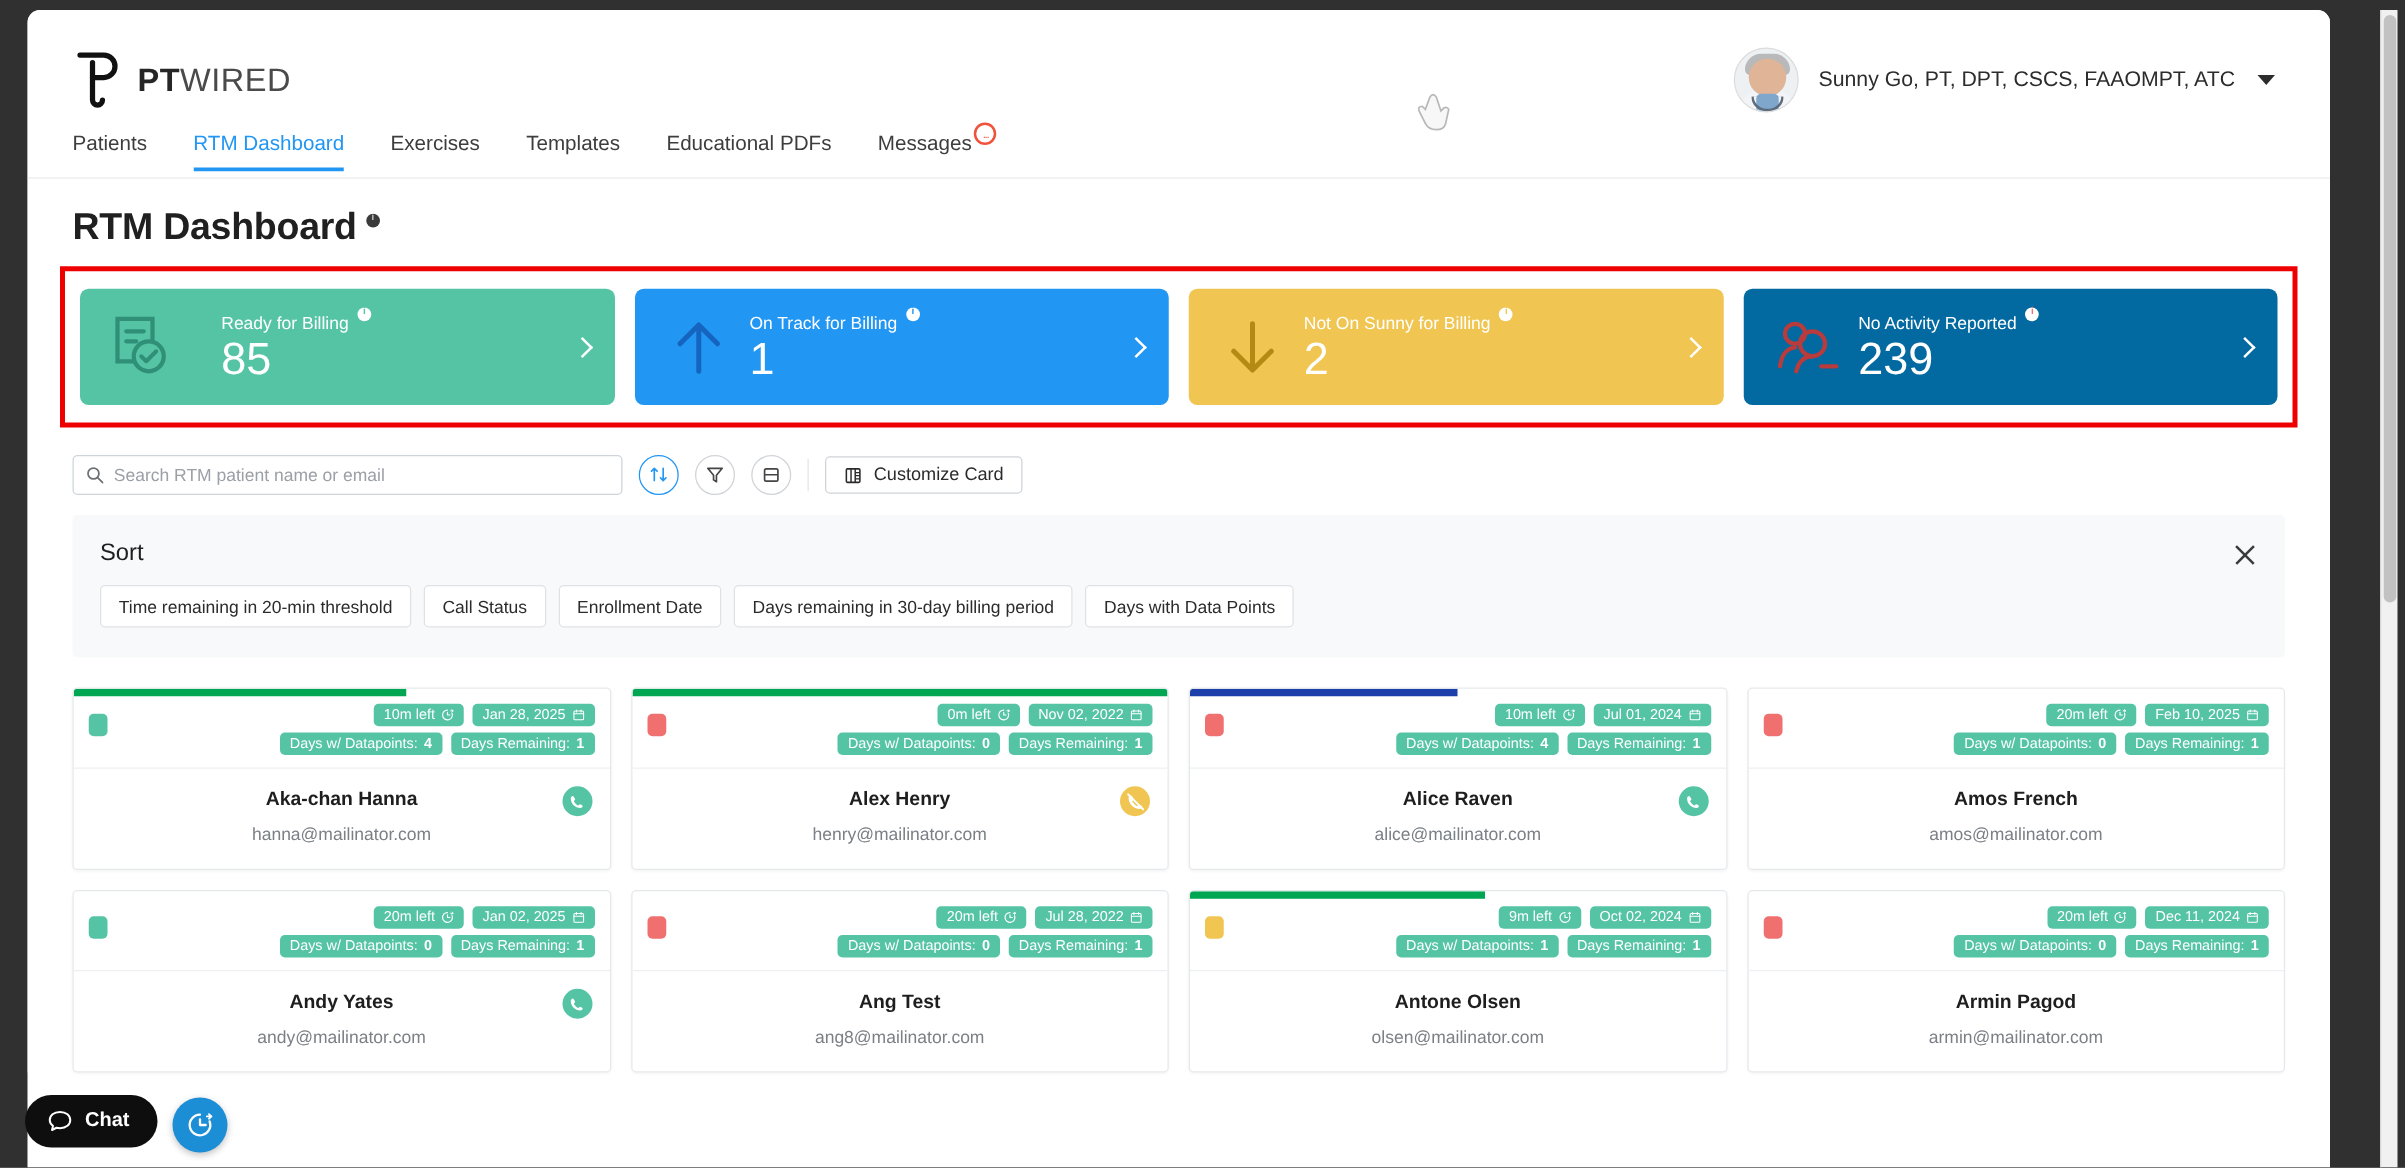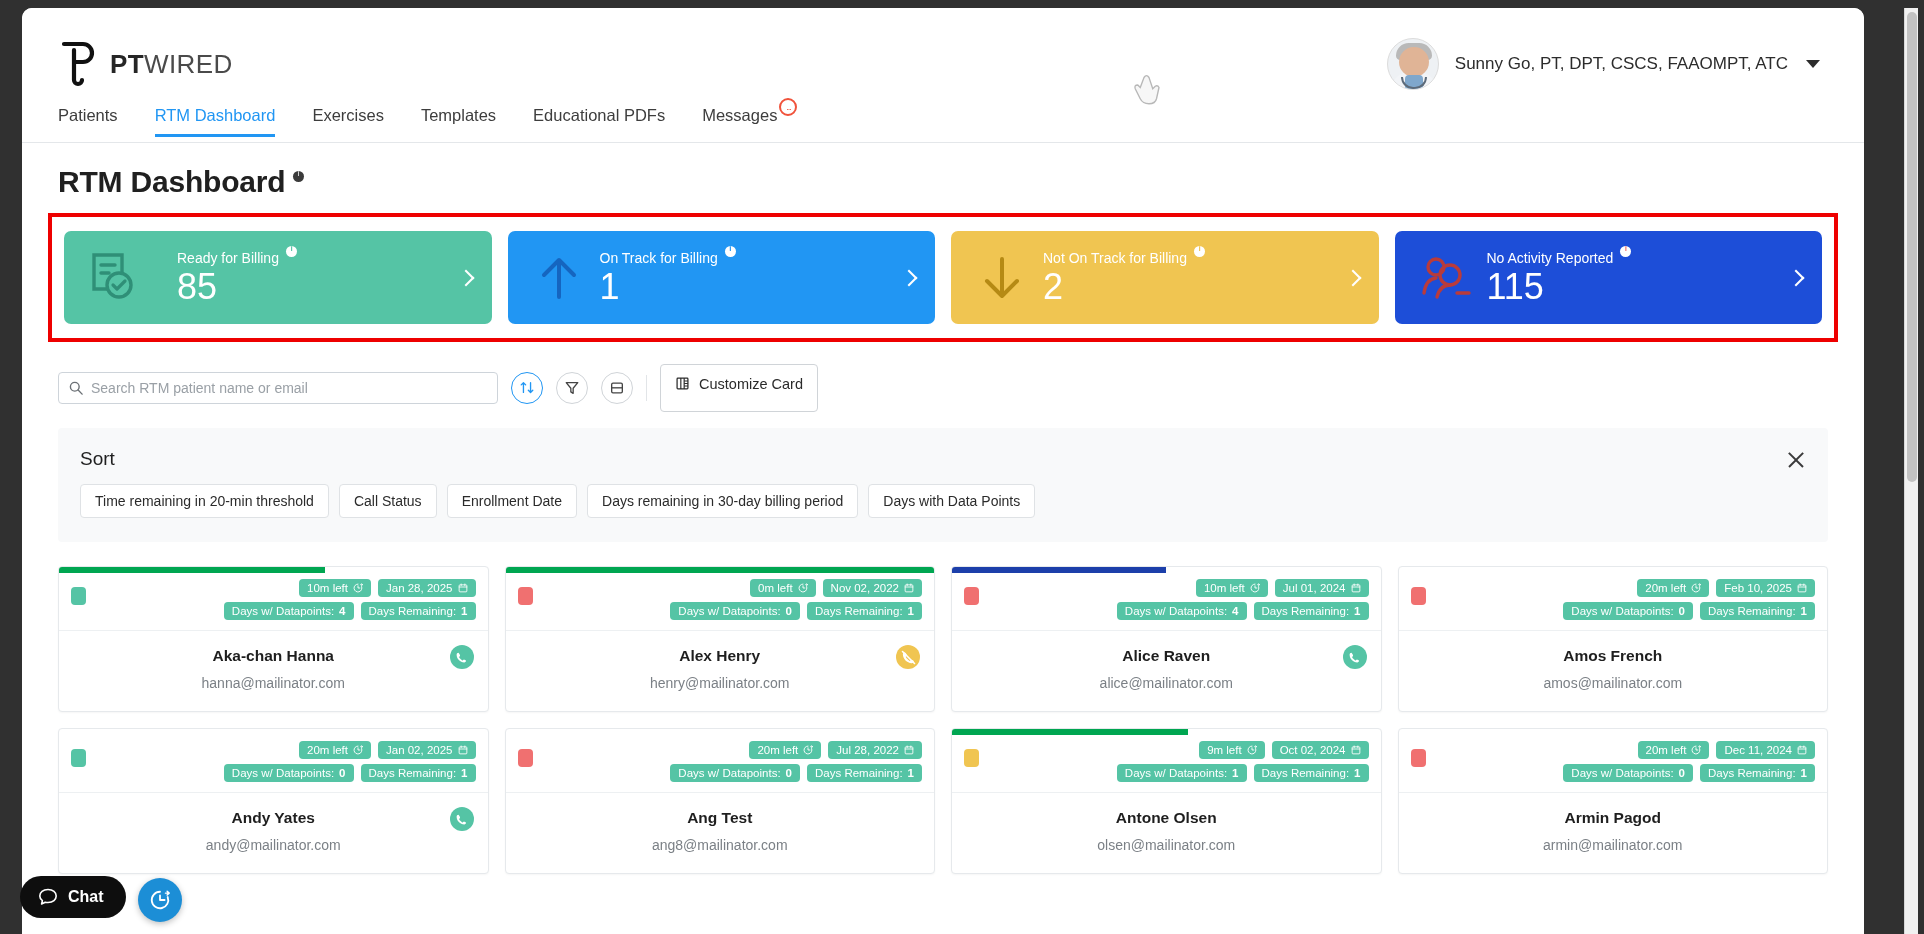--- a/index.html
+++ b/index.html
@@ -108,21 +108,21 @@
   .kpi-row { display: flex; gap: 16px; }
   .kpi-card {
     position: relative; flex: 1; height: 93px;
     border-radius: 7px; cursor: pointer;
     display: flex; align-items: center;
     padding-left: 22px; overflow: hidden;
   }
   .kpi-card.green  { background: #55c4a5; gap: 21px; }
   .kpi-card.blue   { background: #2196f3; }
   .kpi-card.yellow { background: #f0c551; }
-  .kpi-card.red    { background: #1d4ed8; }
+  .kpi-card.red    { background: #0369a1; }
   .kpi-icon { width: 58px; height: 58px; flex: none; margin-right: 12px; }
   .kpi-meta { display: flex; flex-direction: column; justify-content: center; }
   .kpi-label { font-size: 14px; color: #ffffff; display: flex; align-items: flex-start; gap: 7px; }
   .kpi-label .i-dot {
     width: 11px; height: 11px; border-radius: 50%; background: #fff;
     position: relative; margin-top: -4px; flex: none;
   }
   .kpi-label .i-dot::after { content:"i"; position:absolute; left:4.5px; top:-1.5px; font-size:8px; font-weight:700; }
   .kpi-card.green .i-dot::after  { color: #55c4a5; }
   .kpi-card.blue .i-dot::after   { color: #2196f3; }
@@ -150,22 +150,22 @@
     font-family: "Liberation Sans", sans-serif; background: transparent;
   }
   .search-box input::placeholder { color: #9aa0a6; }
   .round-btn {
     width: 32px; height: 32px; border-radius: 50%; border: 1px solid #d0d4d8;
     display: flex; align-items: center; justify-content: center; cursor: pointer; background: #fff;
   }
   .round-btn.active { border-color: #2196f3; }
   .divider-v { width: 1px; height: 26px; background: #e2e5e8; }
   .customize-btn {
-    height: 48px; border: 1px solid #d0d4d8; border-radius: 4px; background: #fff;
-    display: flex; gap: 9px; padding: 11px 14px;
+    height: 30px; border: 1px solid #d0d4d8; border-radius: 4px; background: #fff;
+    display: flex; align-items: center; gap: 9px; padding: 0 14px;
     font-size: 14.5px; color: #2b2b2b; cursor: pointer;
     font-family: "Liberation Sans", sans-serif;
   }
 
   
   .sort-panel {
     position: relative; background: #f8f9fa; border-radius: 4px;
     padding: 20px 22px 24px 22px;
   }
   .sort-title { font-size: 19px; font-weight: 400; color: #1f1f1f; margin-bottom: 14px; }
@@ -322,42 +322,42 @@
             </div>
             <div class="kpi-chevron"></div>
           </div>
 
           <div class="kpi-card yellow">
             <svg class="kpi-icon" viewBox="0 0 58 58">
               <path d="M29 10 V46 M14 32 L29 47 L44 32" fill="none" stroke="#b58a14" stroke-width="4" stroke-linecap="round" stroke-linejoin="round"></path>
             </svg>
             <div class="kpi-meta">
               <div class="kpi-label">
-                <span>Not On Track for Billing</span>
+                <span>Not On Sunny for Billing</span>
                 <span class="i-dot"></span>
               </div>
               <div class="kpi-value">2</div>
             </div>
             <div class="kpi-chevron"></div>
           </div>
 
           <div class="kpi-card red">
             <svg class="kpi-icon" viewBox="0 0 58 58">
               <circle cx="19" cy="18" r="8" fill="none" stroke="#b93b3b" stroke-width="3.4"></circle>
               <path d="M7 44 q2-14 12-15" fill="none" stroke="#b93b3b" stroke-width="3.4" stroke-linecap="round"></path>
               <circle cx="33" cy="26" r="10" fill="none" stroke="#b93b3b" stroke-width="3.4"></circle>
               <path d="M20 48 q3-12 13-12" fill="none" stroke="#b93b3b" stroke-width="3.4" stroke-linecap="round"></path>
               <path d="M40 44 h12" stroke="#b93b3b" stroke-width="3.4" stroke-linecap="round"></path>
             </svg>
             <div class="kpi-meta">
               <div class="kpi-label">
                 <span>No Activity Reported</span>
                 <span class="i-dot"></span>
               </div>
-              <div class="kpi-value">115</div>
+              <div class="kpi-value">239</div>
             </div>
             <div class="kpi-chevron"></div>
           </div>
 
         </div>
       </div>
 
       <div class="toolbar">
         <div class="tools">
           <div class="search-box">

